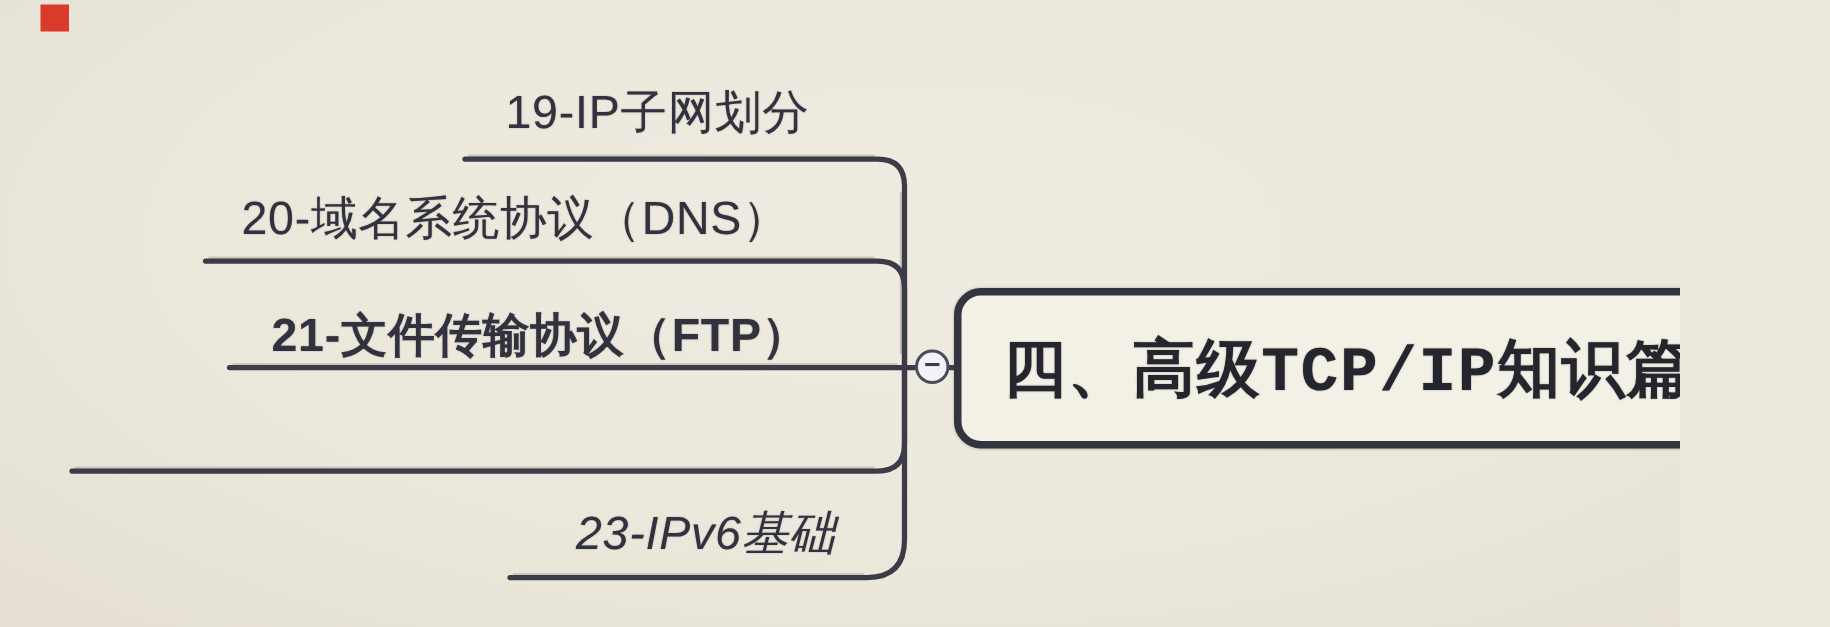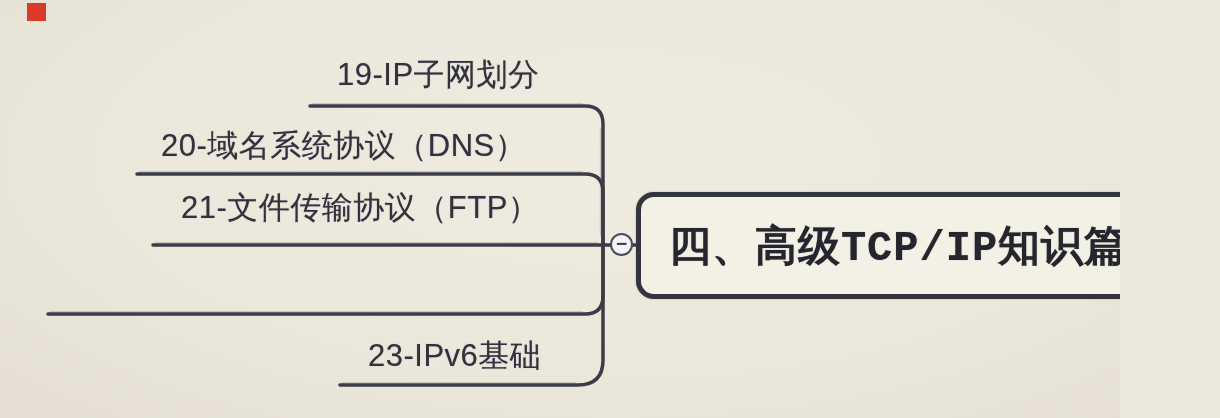--- a/index.html
+++ b/index.html
@@ -29,23 +29,23 @@
     font-size:31px;
     font-weight:400;
     color:var(--text);
     white-space:nowrap;
     text-shadow:0 0 1px rgba(46,46,62,.45);
     letter-spacing:.5px;
     cursor:default;
   }
   .b19{left:337px;top:75px;}
   .b20{left:161px;top:146px;}
-  .b21{left:181px;top:208px;}
+  .b21{left:181px;top:224px;font-weight:bold;}
   .b22{left:76px;top:287px;}
-  .b23{left:368px;top:356px;}
+  .b23{left:384px;top:356px;font-style:italic;}
   .root-node{
     position:absolute;
     left:636px;top:192px;
     width:524px;height:107px;
     box-sizing:border-box;
     background:var(--box-fill);
     border:5px solid var(--box-border);
     border-radius:18px;
     display:flex;align-items:center;justify-content:center;
     box-shadow:0 0 2px rgba(55,55,70,.35);

